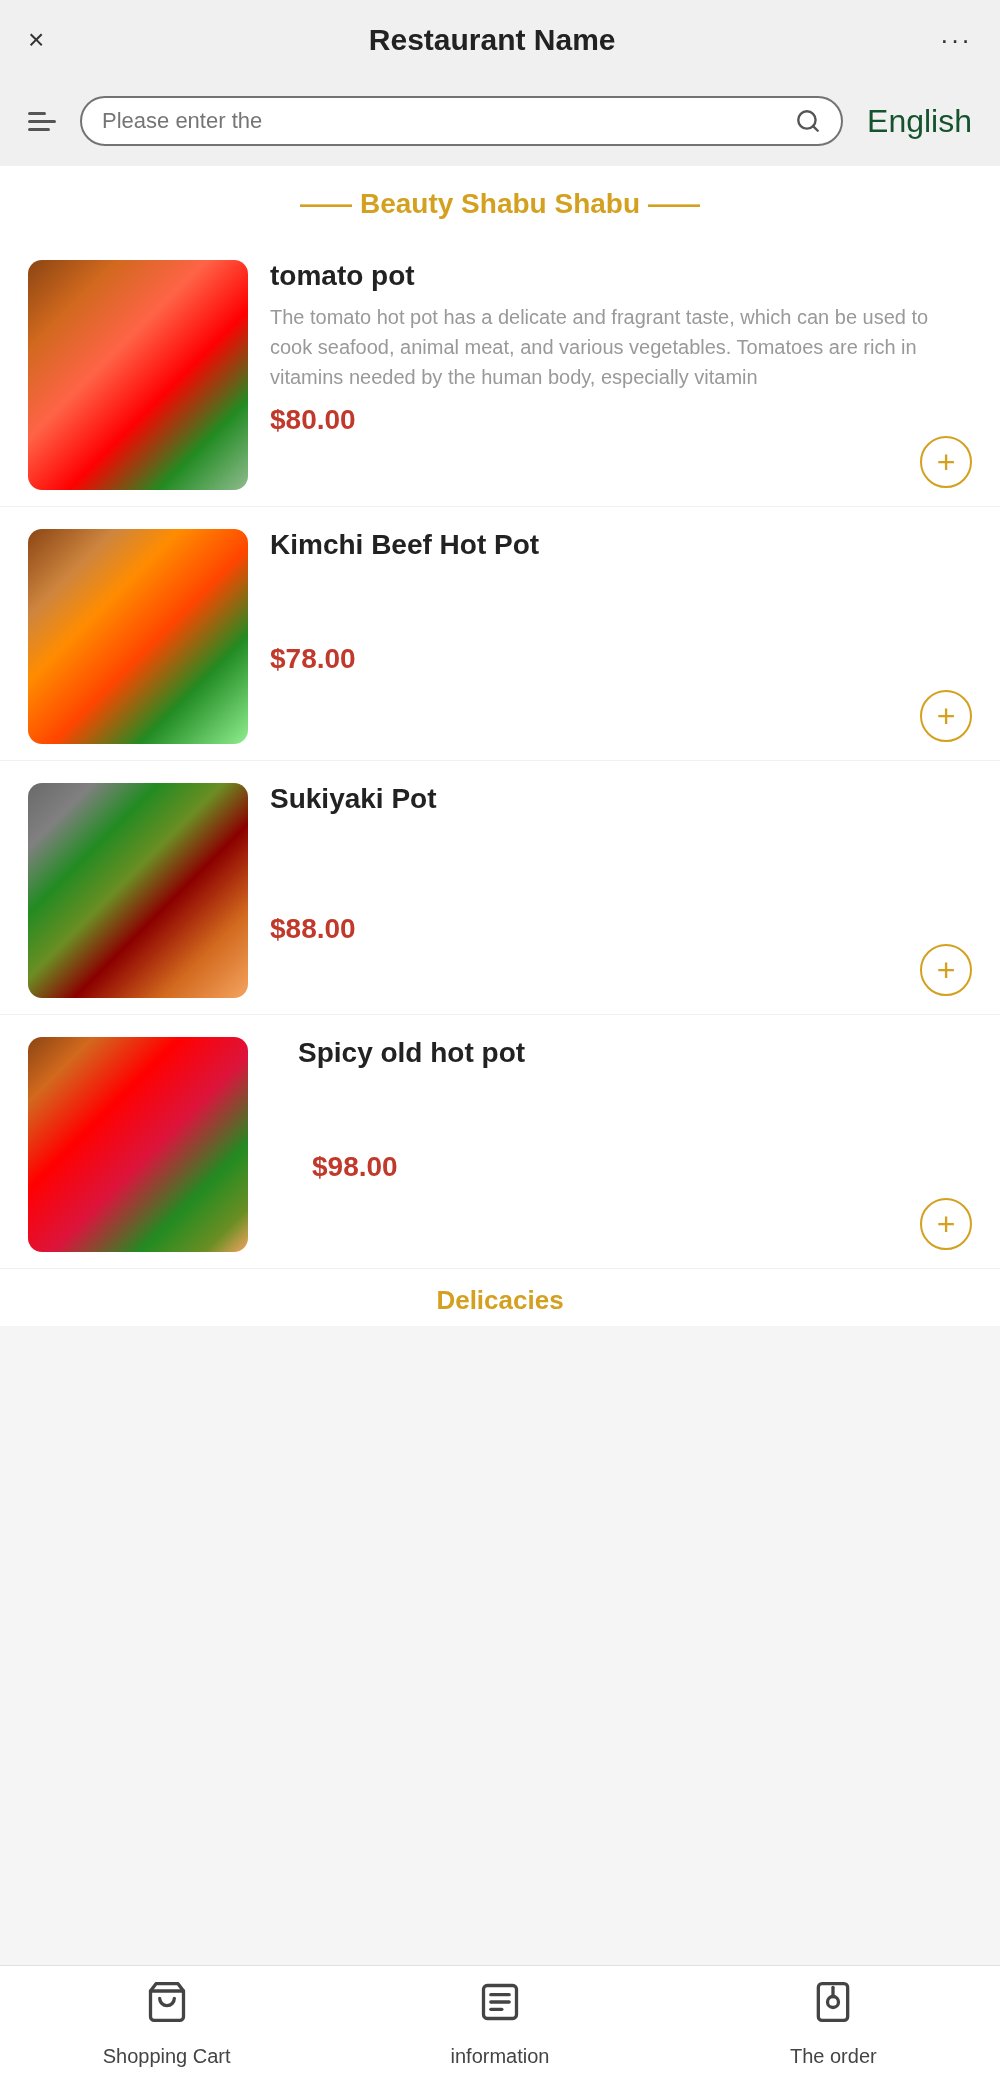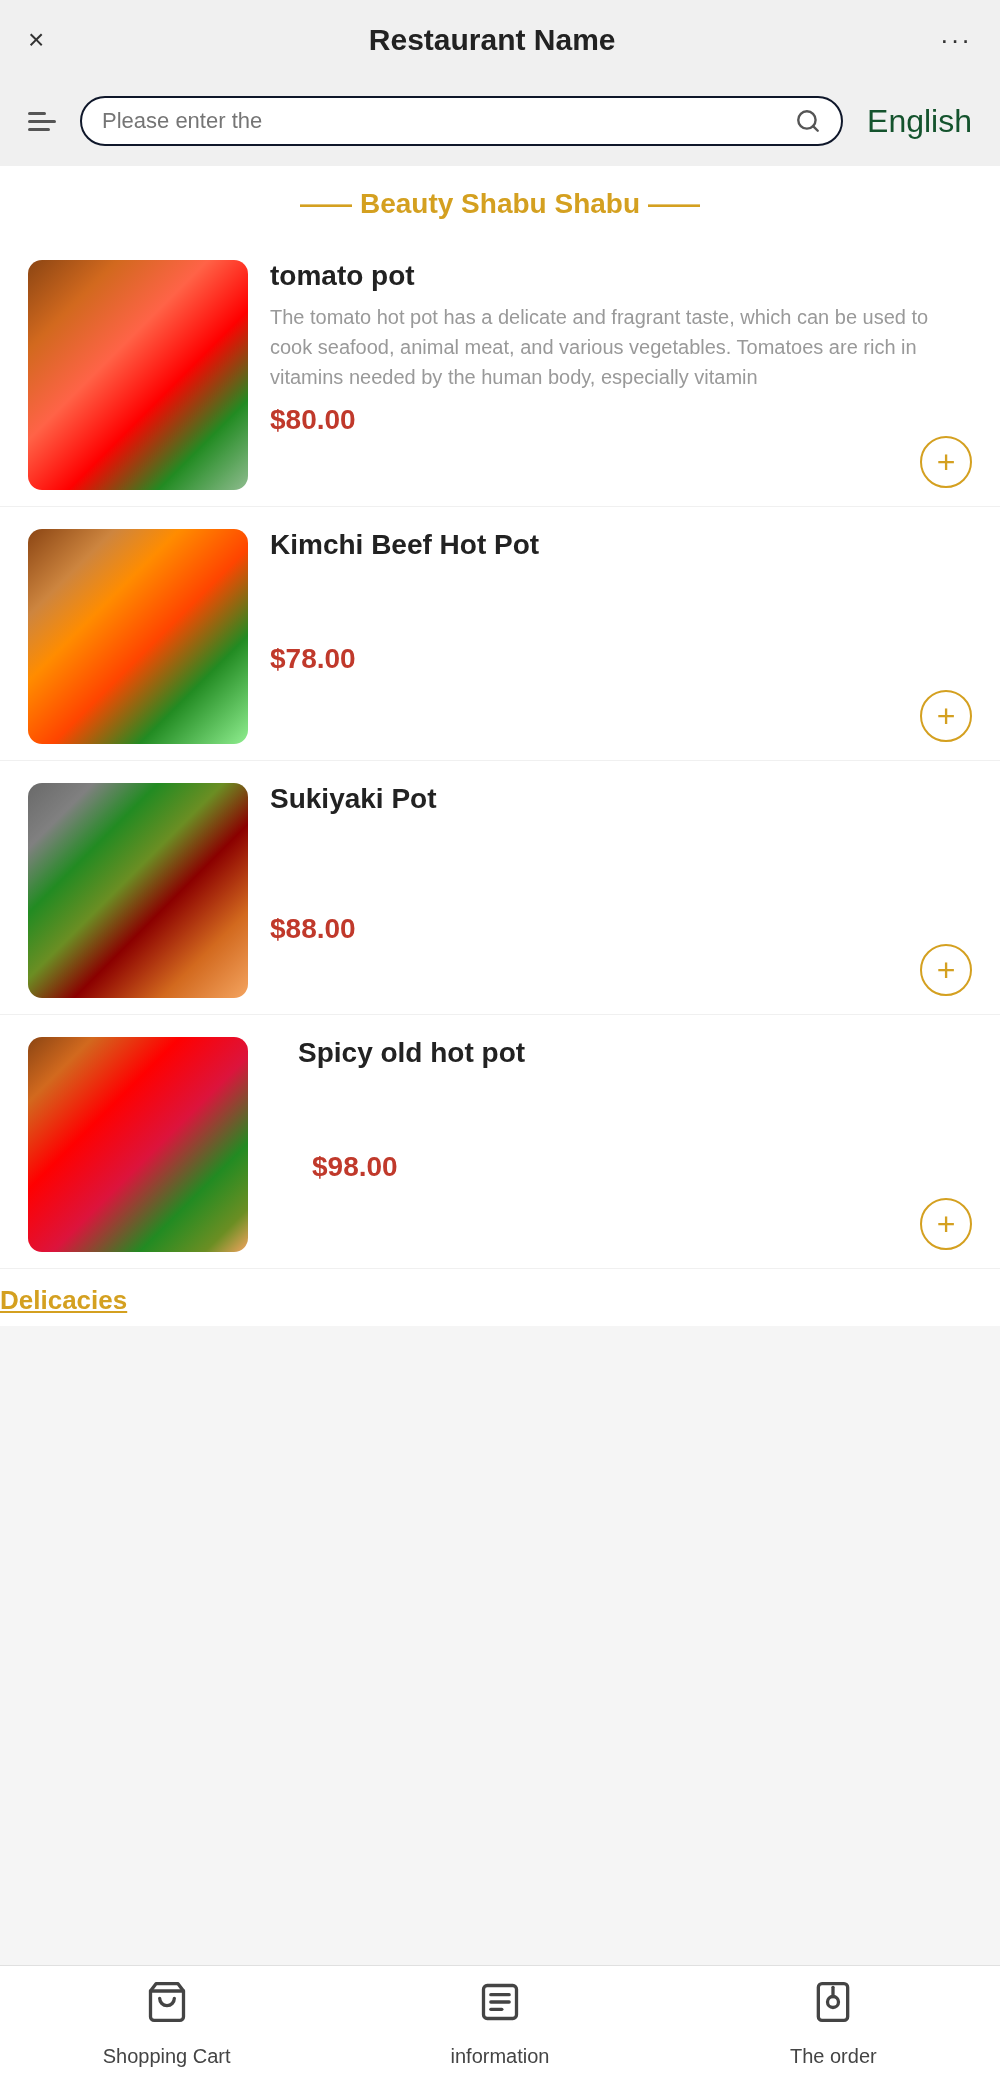--- a/index.html
+++ b/index.html
@@ -62,21 +62,21 @@
     .menu-icon-line:first-child {
       width: 18px;
     }
     .menu-icon-line:last-child {
       width: 22px;
     }
     .search-input-wrapper {
       display: flex;
       align-items: center;
       background: #fff;
-      border: 2px solid #0f172a;
+      border: 2px solid #737373;
       border-radius: 50px;
       padding: 10px 20px;
       flex: 1;
       gap: 12px;
     }
     .search-input {
       border: none;
       outline: none;
       font-size: 22px;
       color: #aaa;
@@ -175,26 +175,25 @@
       display: flex;
       align-items: center;
       justify-content: center;
       cursor: pointer;
       font-weight: 300;
     }
 
     
     .next-section-label {
       background: #fff;
-      text-align: left;
+      text-align: center;
       padding: 16px 0 10px 0;
       font-size: 26px;
       font-weight: 600;
       color: #d4a020;
-      text-decoration: underline;
     }
 
     
     .bottom-nav {
       position: fixed;
       bottom: 0;
       left: 0;
       width: 1000px;
       background: #fff;
       border-top: 1px solid #e0e0e0;

